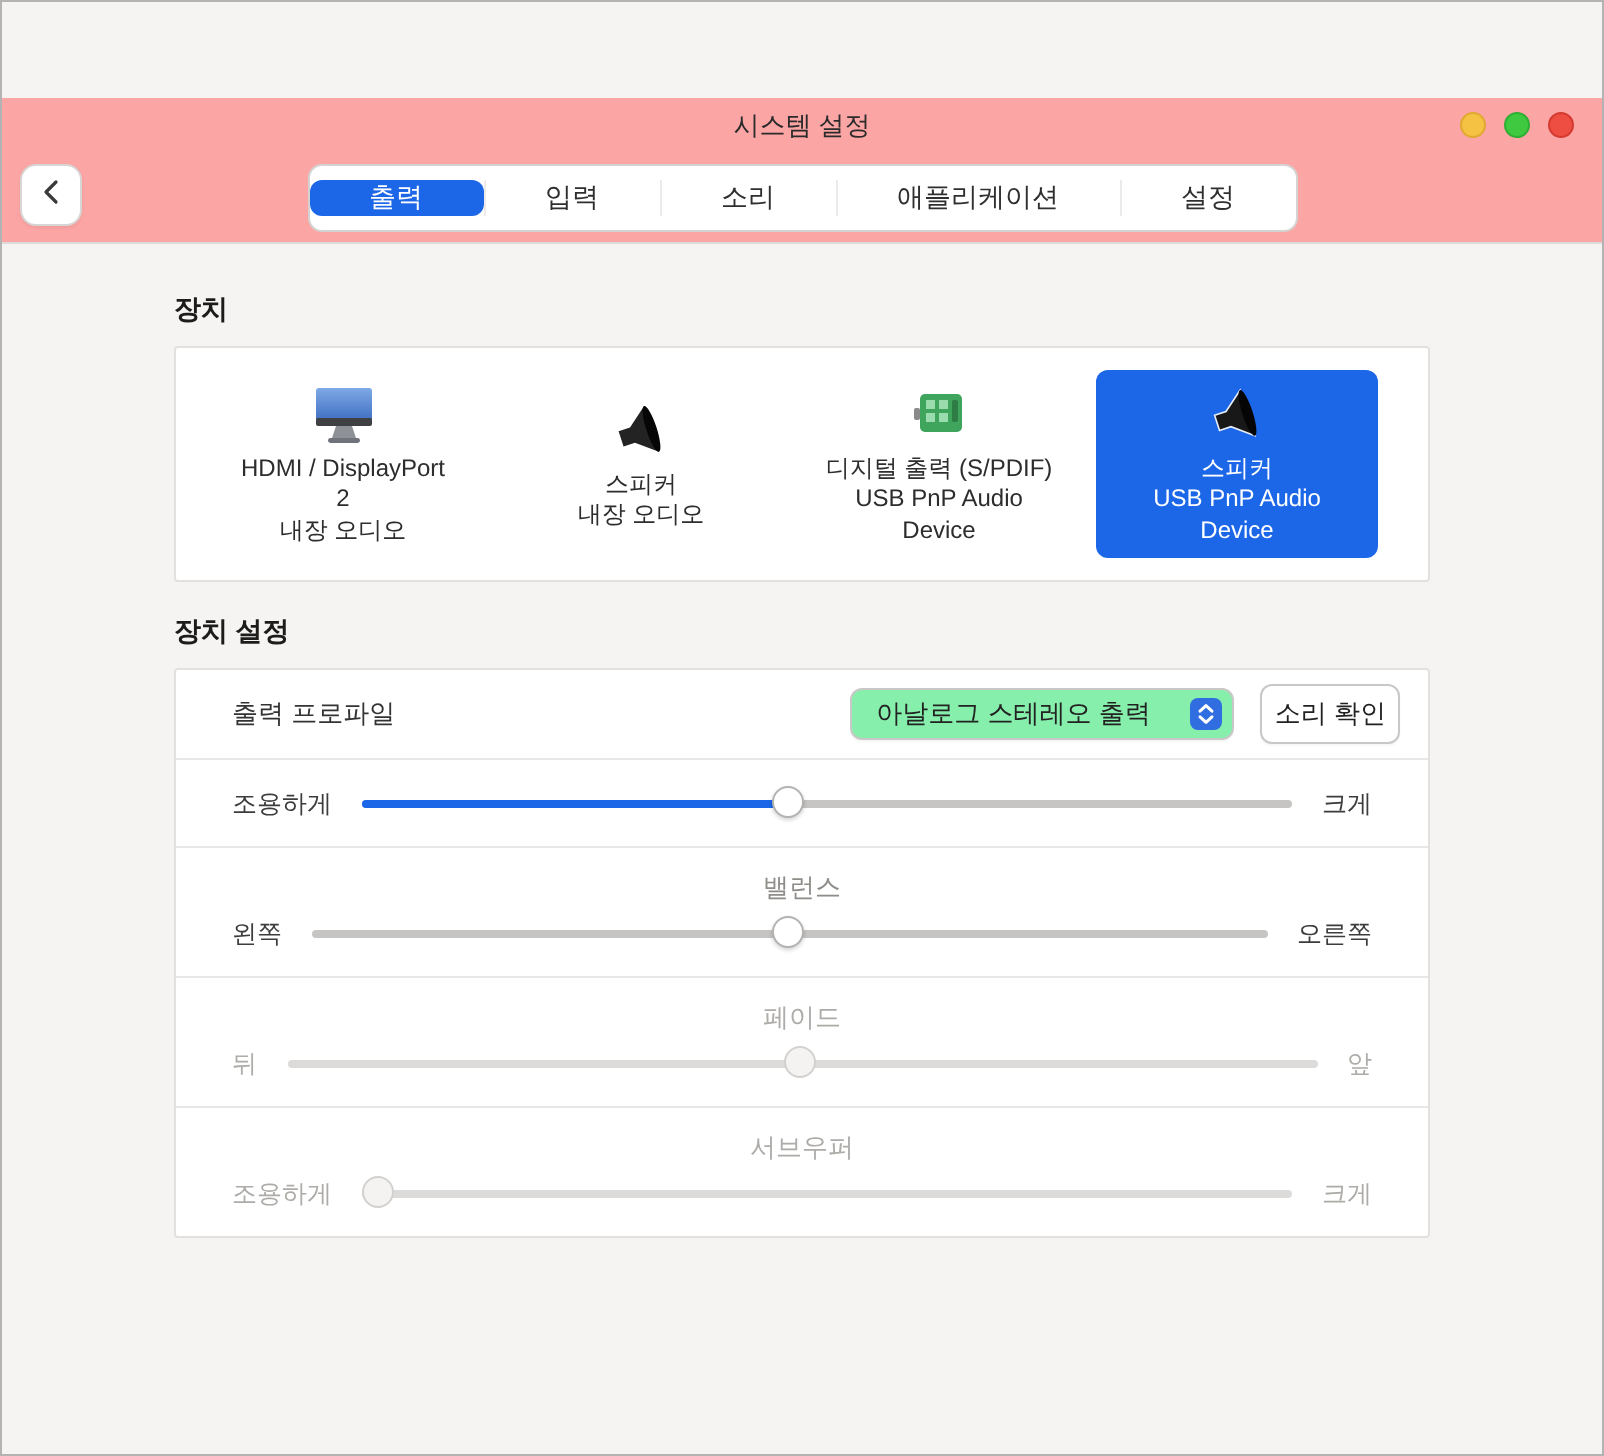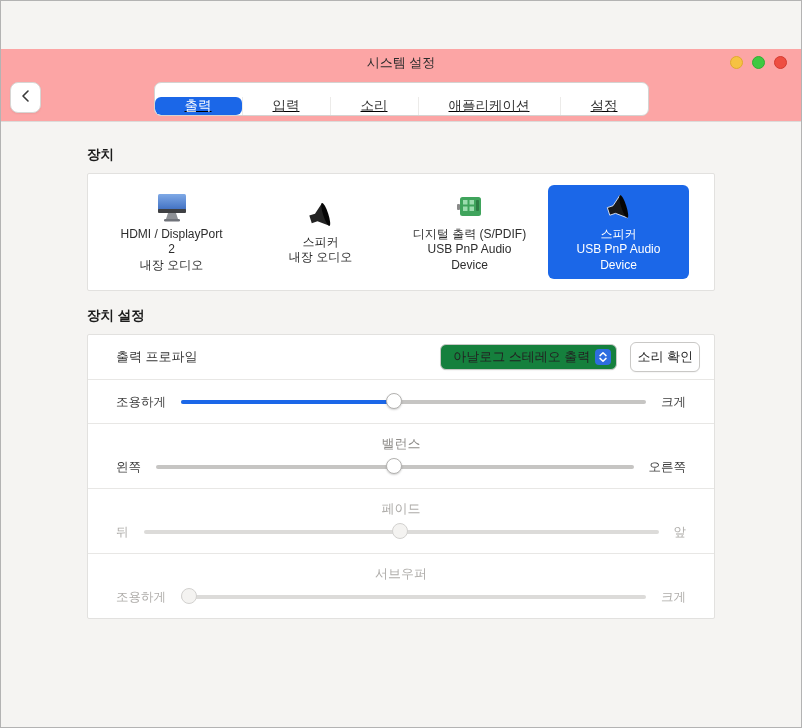--- a/index.html
+++ b/index.html
@@ -15,21 +15,21 @@
   .tl { width:13px; height:13px; border-radius:50%; display:inline-block; cursor:pointer; }
   .tl.yellow { background:#f6c243; border:1px solid #e0a92f; }
   .tl.green  { background:#3ec941; border:1px solid #2fae34; }
   .tl.red    { background:#ee4e42; border:1px solid #d43a30; }
 
   .tabbar { position:relative; height:45px; display:flex; align-items:center; justify-content:center; }
   .back-btn { position:absolute; left:9px; top:6px; width:31px; height:31px; background:#ffffff;
               border:1px solid #d7d6d4; border-radius:8px; box-shadow:0 1px 2px rgba(0,0,0,.06);
               display:flex; align-items:center; justify-content:center; cursor:pointer; }
   .tab-group { display:flex; height:34px; background:#ffffff; border:1px solid #d4d3d1; border-radius:7px;
-               overflow:hidden; align-items:flex-end;text-decoration:underline; }
+               overflow:hidden; align-items:center; }
   .tab { border:none; background:transparent; font-family:inherit; font-size:13.5px; color:#2f2f2f;
          padding:0 30px; cursor:pointer; }
   .tab + .tab { border-left:1px solid #ecebe9; }
   .tab.active { background:#1b67e8; color:#ffffff; border-radius:6px; border-left:none; }
 
   
   .content { padding:14px 86px 0 86px; }
   .section-heading { font-size:13.5px; font-weight:700; color:#1c1c1c; margin:10px 0 9px 0; }
 
   .panel { background:#ffffff; border:1px solid #e2e1df; border-radius:2px; }
@@ -42,21 +42,21 @@
   .card .card-icon { height:34px; display:flex; align-items:center; justify-content:center; margin-bottom:2px; }
   .card.selected { background:#1b67e8; color:#ffffff; }
 
   
   .settings-panel { margin-bottom:20px; }
   .row { border-bottom:1px solid #e8e7e5; }
   .row:last-child { border-bottom:none; }
 
   .profile-row { display:flex; align-items:center; padding:7px 14px 7px 28px; gap:13px; }
   .profile-label { font-size:13px; color:#333; flex:1; }
-  .dropdown { display:flex; align-items:center; gap:5px; background:#15803d; border:1px solid #c9c8c6;
+  .dropdown { display:flex; align-items:center; gap:20px; background:#86efac; border:1px solid #c9c8c6;
               border-radius:6px; padding:3px 5px 3px 12px; font-family:inherit; font-size:13px; color:#222;
               cursor:pointer; box-shadow:0 1px 1px rgba(0,0,0,.04); }
   .test-btn { background:#ffffff; border:1px solid #c9c8c6; border-radius:6px; padding:5px 6px;
               font-family:inherit; font-size:13px; color:#222; cursor:pointer; box-shadow:0 1px 1px rgba(0,0,0,.04); }
 
   .slider-row { padding:9px 28px 11px 28px; }
   .row-title { position:relative; text-align:center; height:21px; line-height:21px; font-size:13px; color:#3a3a3a; }
   .row-title .vol-icon { position:absolute; left:2px; top:3px; }
   .slider-line { display:flex; align-items:center; margin-top:3px; }
   .end-label { font-size:12.5px; color:#3c3c3c; white-space:nowrap; }

